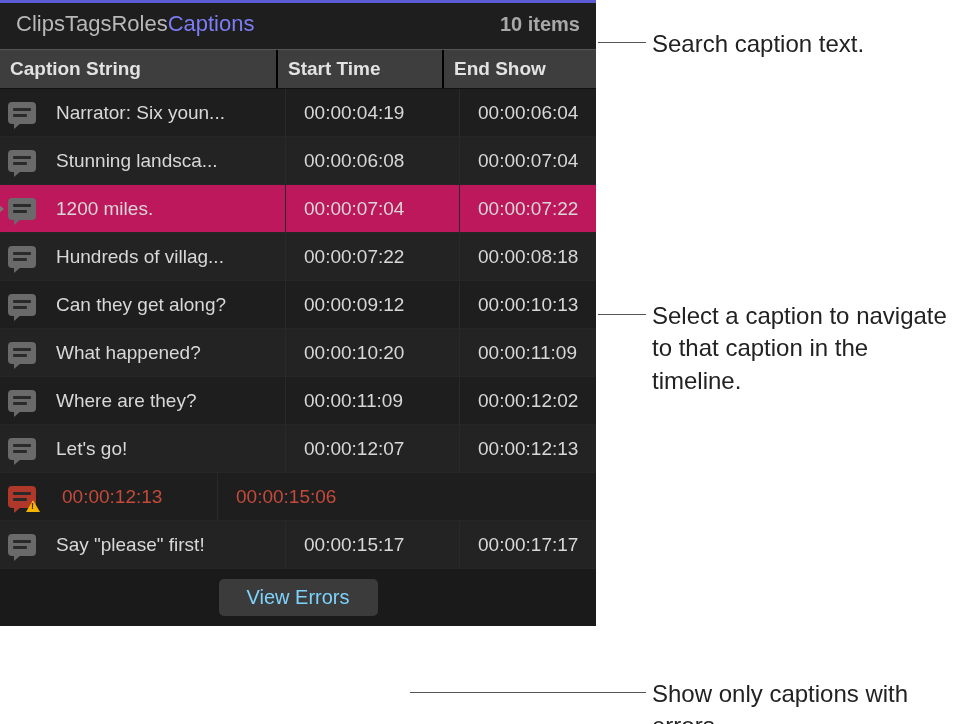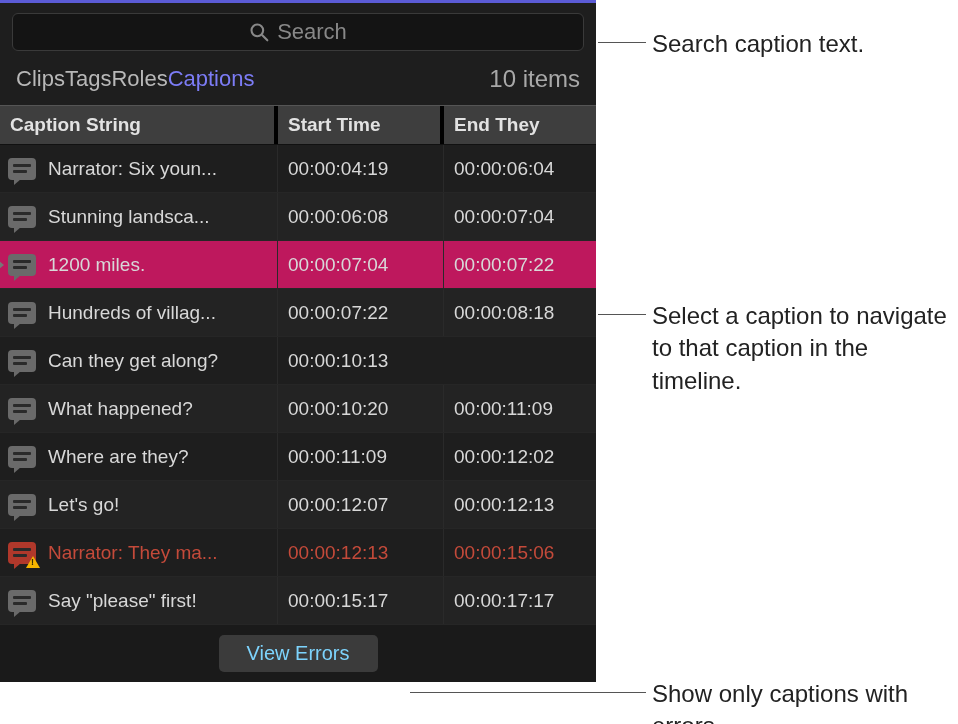--- a/index.html
+++ b/index.html
@@ -44,36 +44,36 @@
       padding: 8px 16px 12px;
       color: #b8b8b8;
       font-size: 22px;
       font-weight: 500;
     }
     .tab { cursor: pointer; }
     .tab.active { color: #7c7cf5; }
     .item-count {
       margin-left: auto;
       color: #a8a8a8;
-      font-weight: 400;
-      font-size: 24px;
+      font-weight: 700;
+      font-size: 20px;
       text-align: center;
     }
     .header-row {
       display: flex;
       background: #3e3e3e;
       border-top: 1px solid #555;
       border-bottom: 1px solid #111;
     }
     .header-cell {
       padding: 8px 10px;
       color: #e2e2e2;
       font-size: 19px;
       font-weight: 600;
-      border-right: 4px solid #000000;
+      border-right: 2px solid #000000;
     }
     .col-caption { flex: 0 0 278px; }
     .col-start { flex: 0 0 166px; }
     .col-end { flex: 1; border-right: none; }
     .rows { display: flex; flex-direction: column; position: relative; }
     .row {
       display: flex;
       align-items: center;
       height: 48px;
       background: #1e1e1e;
@@ -88,20 +88,21 @@
     .row.error { color: #c44a3a; }
     .cell {
       padding: 0 10px;
       white-space: nowrap;
       overflow: hidden;
       text-overflow: ellipsis;
       border-right: 1px solid #2a2a2a;
       height: 100%;
       display: flex;
       align-items: center;
+      margin-left: 8px;
     }
     .cell.col-end { border-right: none; }
     .cell.col-start, .cell.col-end { font-variant-numeric: tabular-nums; }
     .icon-wrap {
       flex: 0 0 44px;
       display: flex;
       align-items: center;
       justify-content: center;
       position: relative;
     }
@@ -195,42 +196,33 @@
       font-size: 9px;
       font-weight: 700;
       color: #3a2c00;
     }
   </style>
 </head>
 <body>
 
 <div class="panel">
 
-  <div class="search-wrap">
-    <div class="search-field">
-      <svg width="20" height="20" viewBox="0 0 24 24" fill="none" stroke="#888" stroke-width="2.5" stroke-linecap="round">
-        <circle cx="10" cy="10" r="7"></circle>
-        <line x1="16" y1="16" x2="22" y2="22"></line>
-      </svg>
-      <span>Search</span>
-    </div>
-  </div>
 
   <div class="tabs-row">
     <span class="tab">Clips</span>
     <span class="tab">Tags</span>
     <span class="tab">Roles</span>
     <span class="tab active">Captions</span>
     <span class="item-count">10 items</span>
   </div>
 
   <div class="header-row">
     <div class="header-cell col-caption">Caption String</div>
     <div class="header-cell col-start">Start Time</div>
-    <div class="header-cell col-end">End They</div>
+    <div class="header-cell col-end">End Show</div>
   </div>
 
   <div class="rows" id="rows">
       <div class="row">
         <div class="icon-wrap">
           <div class="cap-icon">
             <div class="tail"></div>
           </div>
         </div>
         <div class="cell caption-text-cell">Narrator: Six youn...</div>
@@ -268,20 +260,21 @@
         <div class="cell col-start">00:00:07:22</div>
         <div class="cell col-end">00:00:08:18</div>
       </div>
       <div class="row">
         <div class="icon-wrap">
           <div class="cap-icon">
             <div class="tail"></div>
           </div>
         </div>
         <div class="cell caption-text-cell">Can they get along?</div>
+        <div class="cell col-start">00:00:09:12</div>
         <div class="cell col-end">00:00:10:13</div>
       </div>
       <div class="row">
         <div class="icon-wrap">
           <div class="cap-icon">
             <div class="tail"></div>
           </div>
         </div>
         <div class="cell caption-text-cell">What happened?</div>
         <div class="cell col-start">00:00:10:20</div>
@@ -307,21 +300,20 @@
         <div class="cell col-start">00:00:12:07</div>
         <div class="cell col-end">00:00:12:13</div>
       </div>
       <div class="row error">
         <div class="icon-wrap">
           <div class="cap-icon">
             <div class="tail"></div>
             <div class="warn-badge"></div>
           </div>
         </div>
-        <div class="cell caption-text-cell">Narrator: They ma...</div>
         <div class="cell col-start">00:00:12:13</div>
         <div class="cell col-end">00:00:15:06</div>
       </div>
       <div class="row">
         <div class="icon-wrap">
           <div class="cap-icon">
             <div class="tail"></div>
           </div>
         </div>
         <div class="cell caption-text-cell">Say "please" first!</div>

